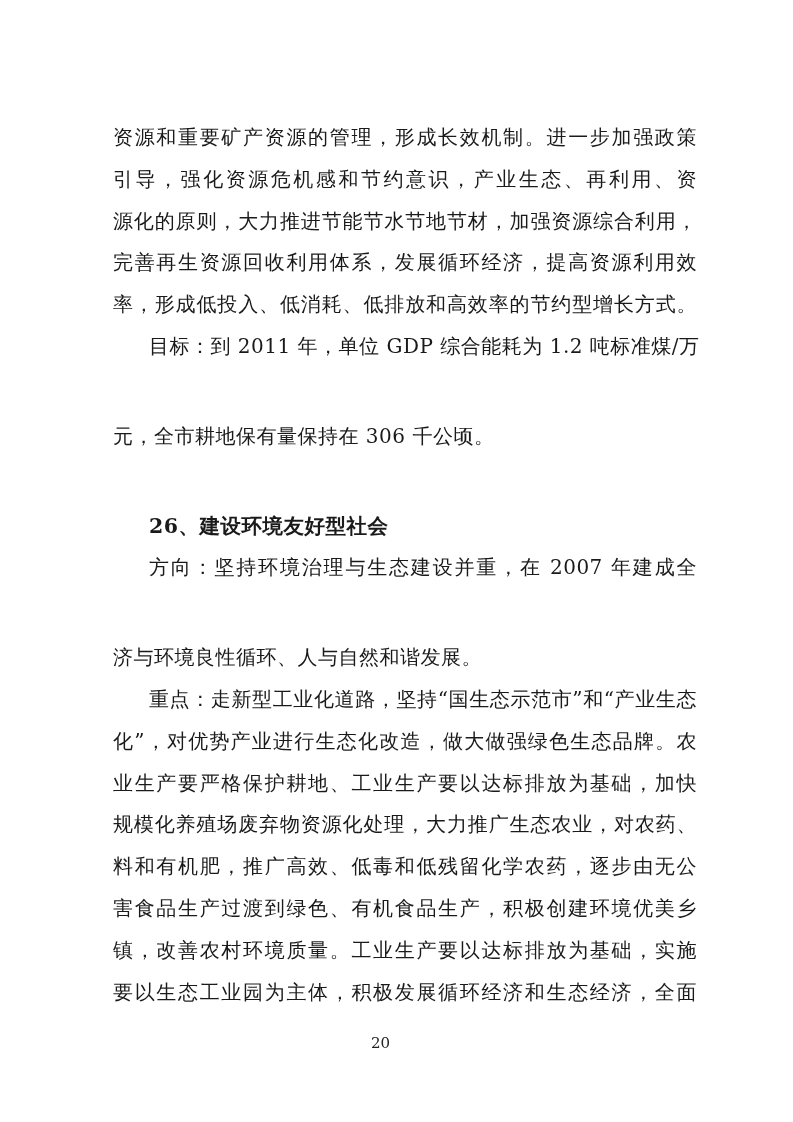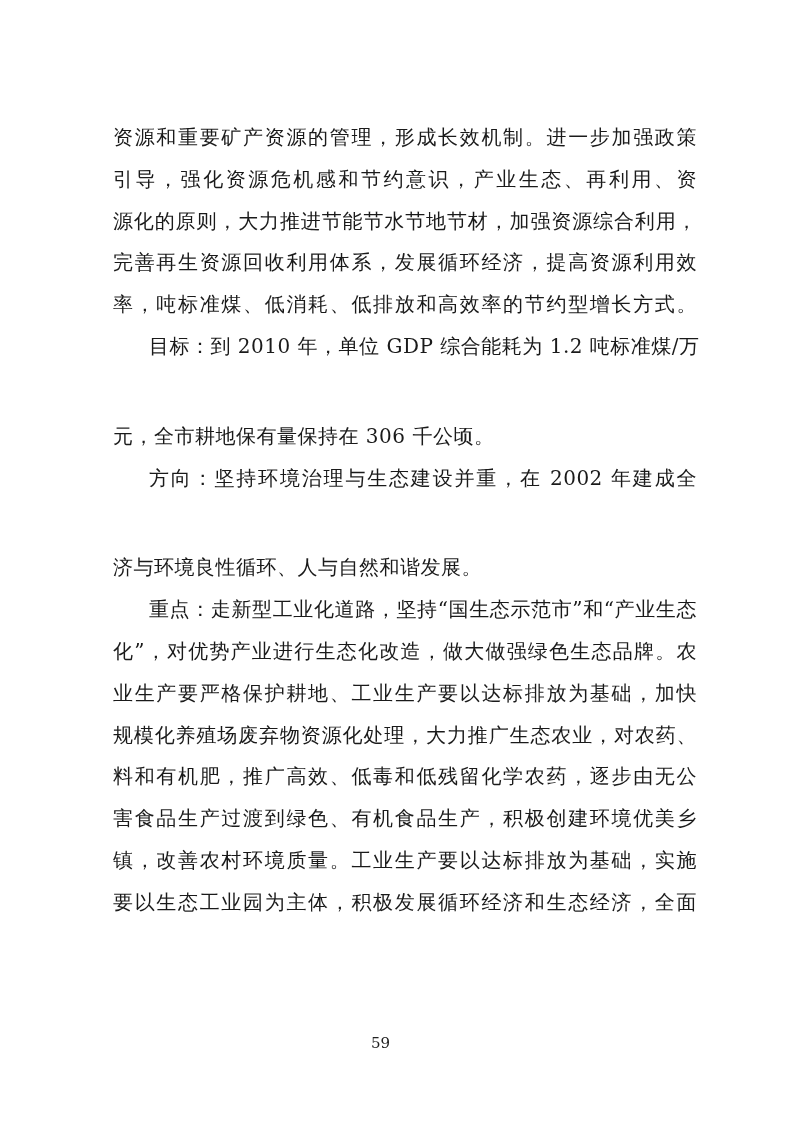--- a/index.html
+++ b/index.html
@@ -58,42 +58,45 @@
 
 <div class="page">
 
   <div class="text-block">
 
     <div>
       <div class="line">资源和重要矿产资源的管理，形成长效机制。进一步加强政策</div>
       <div class="line">引导，强化资源危机感和节约意识，产业生态、再利用、资</div>
       <div class="line">源化的原则，大力推进节能节水节地节材，加强资源综合利用，</div>
       <div class="line">完善再生资源回收利用体系，发展循环经济，提高资源利用效</div>
-      <div class="line">率，吨标准煤、低消耗、低排放和高效率的节约型增长方式。</div>
+      <div class="line">率，形成低投入、低消耗、低排放和高效率的节约型增长方式。</div>
     </div>
 
     <div>
-      <div class="line indent">目标：到 2010 年，单位 GDP 综合能耗为 1.2 吨标准煤/万</div>
+      <div class="line indent">目标：到 2011 年，单位 GDP 综合能耗为 1.2 吨标准煤/万</div>
       <div class="line align-left">元，全市耕地保有量保持在 306 千公顷。</div>
     </div>
 
+    <div>
+      <div class="line heading indent align-left">26、建设环境友好型社会</div>
+    </div>
 
     <div>
-      <div class="line indent">方向：坚持环境治理与生态建设并重，在 2002 年建成全</div>
+      <div class="line indent">方向：坚持环境治理与生态建设并重，在 2007 年建成全</div>
       <div class="line align-left">济与环境良性循环、人与自然和谐发展。</div>
     </div>
 
     <div>
       <div class="line indent">重点：走新型工业化道路，坚持“国生态示范市”和“产业生态</div>
       <div class="line">化”，对优势产业进行生态化改造，做大做强绿色生态品牌。农</div>
       <div class="line">业生产要严格保护耕地、工业生产要以达标排放为基础，加快</div>
       <div class="line">规模化养殖场废弃物资源化处理，大力推广生态农业，对农药、</div>
       <div class="line">料和有机肥，推广高效、低毒和低残留化学农药，逐步由无公</div>
       <div class="line">害食品生产过渡到绿色、有机食品生产，积极创建环境优美乡</div>
       <div class="line">镇，改善农村环境质量。工业生产要以达标排放为基础，实施</div>
       <div class="line">要以生态工业园为主体，积极发展循环经济和生态经济，全面</div>
     </div>
 
   </div>
 
-  <div class="footer">59</div>
+  <div class="footer">20</div>
 
 </div>
 
 </body></html>

